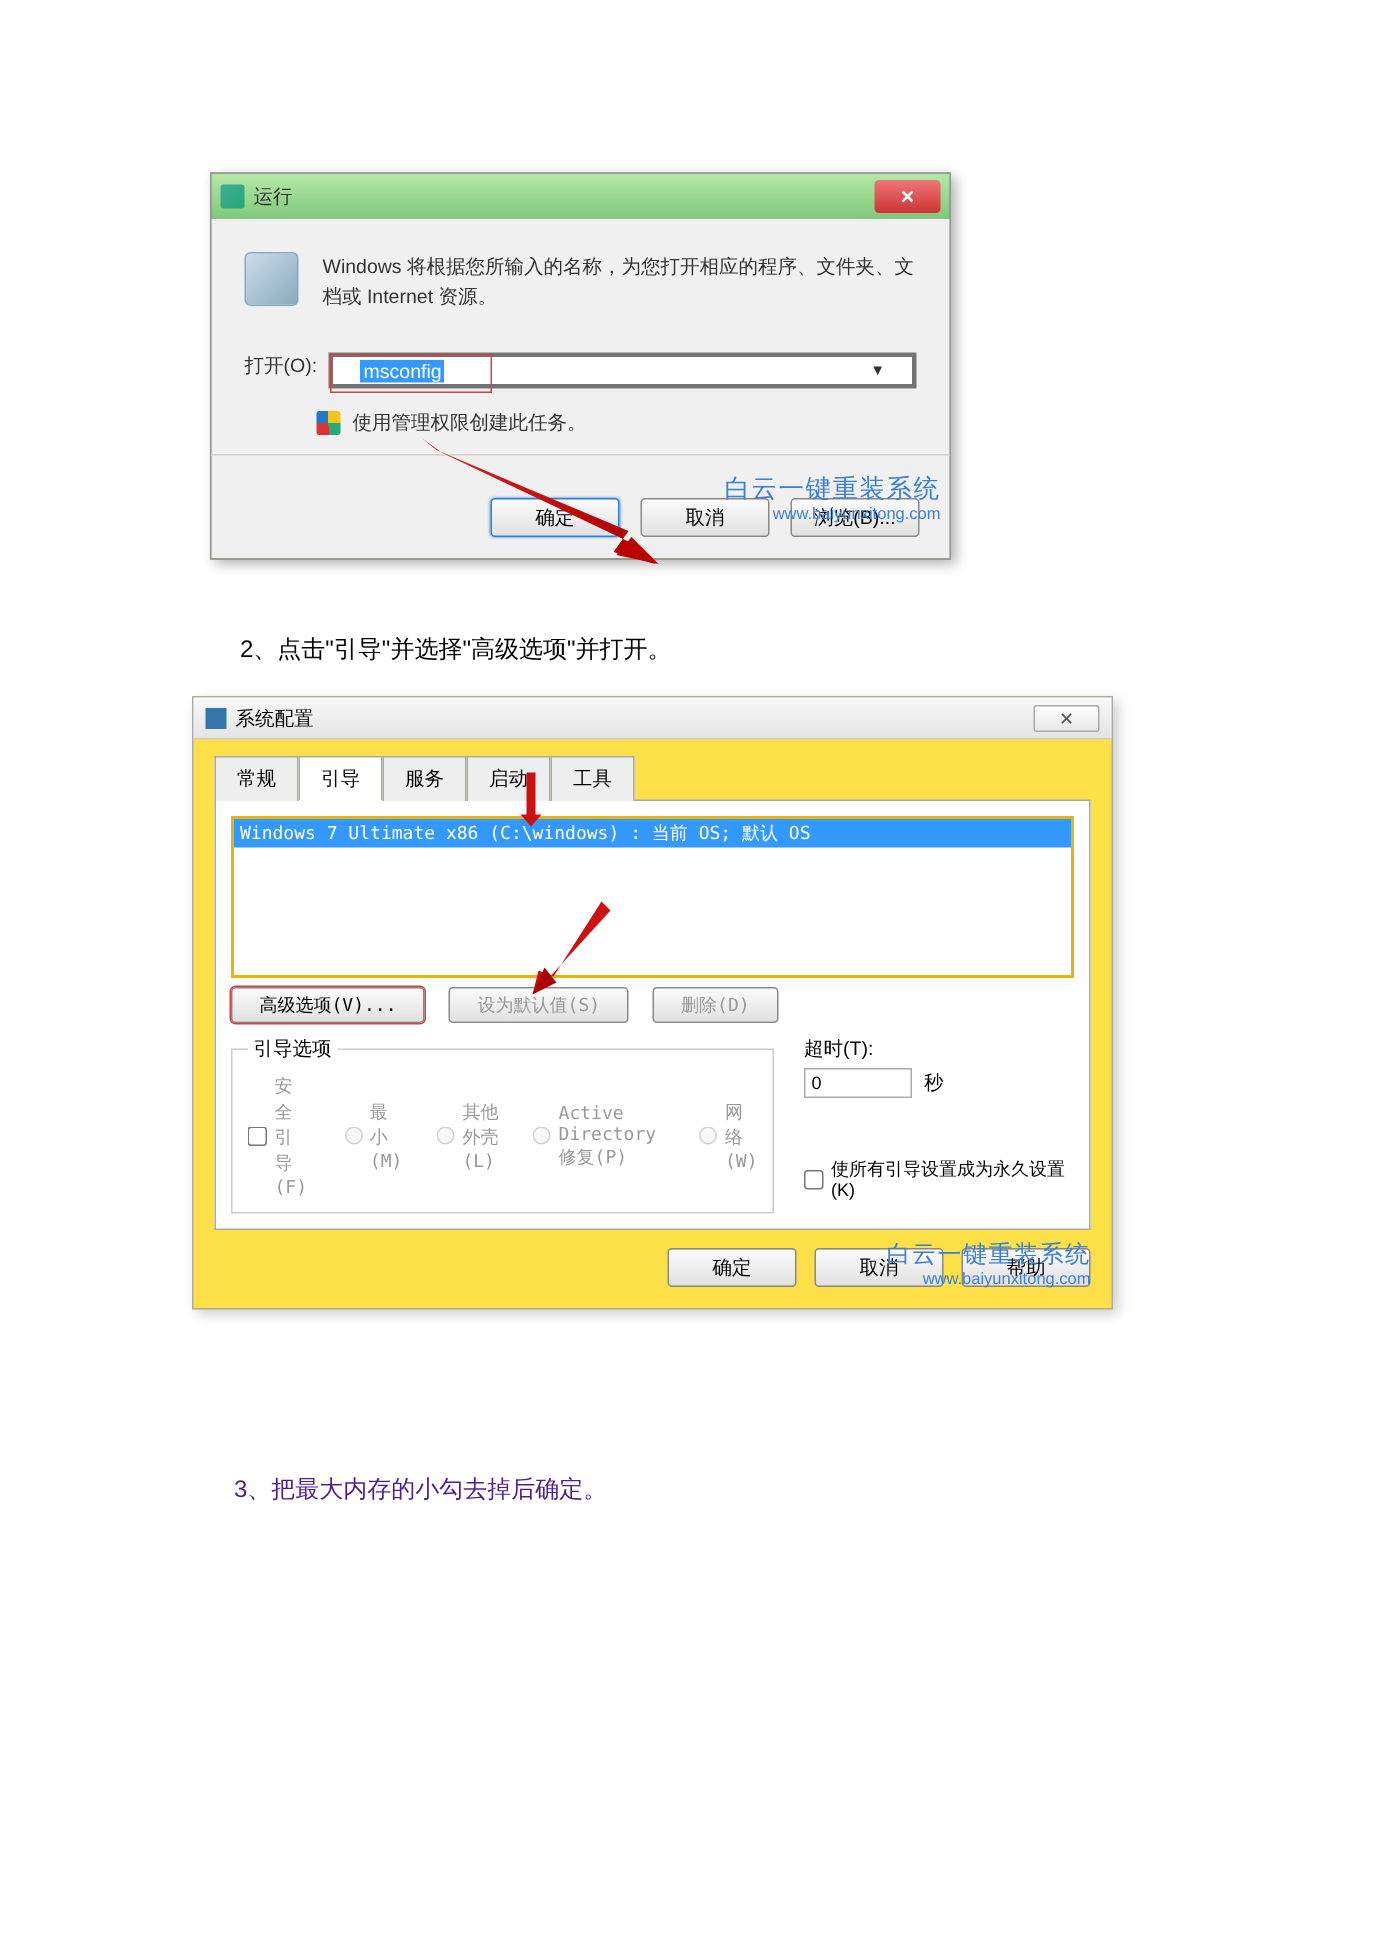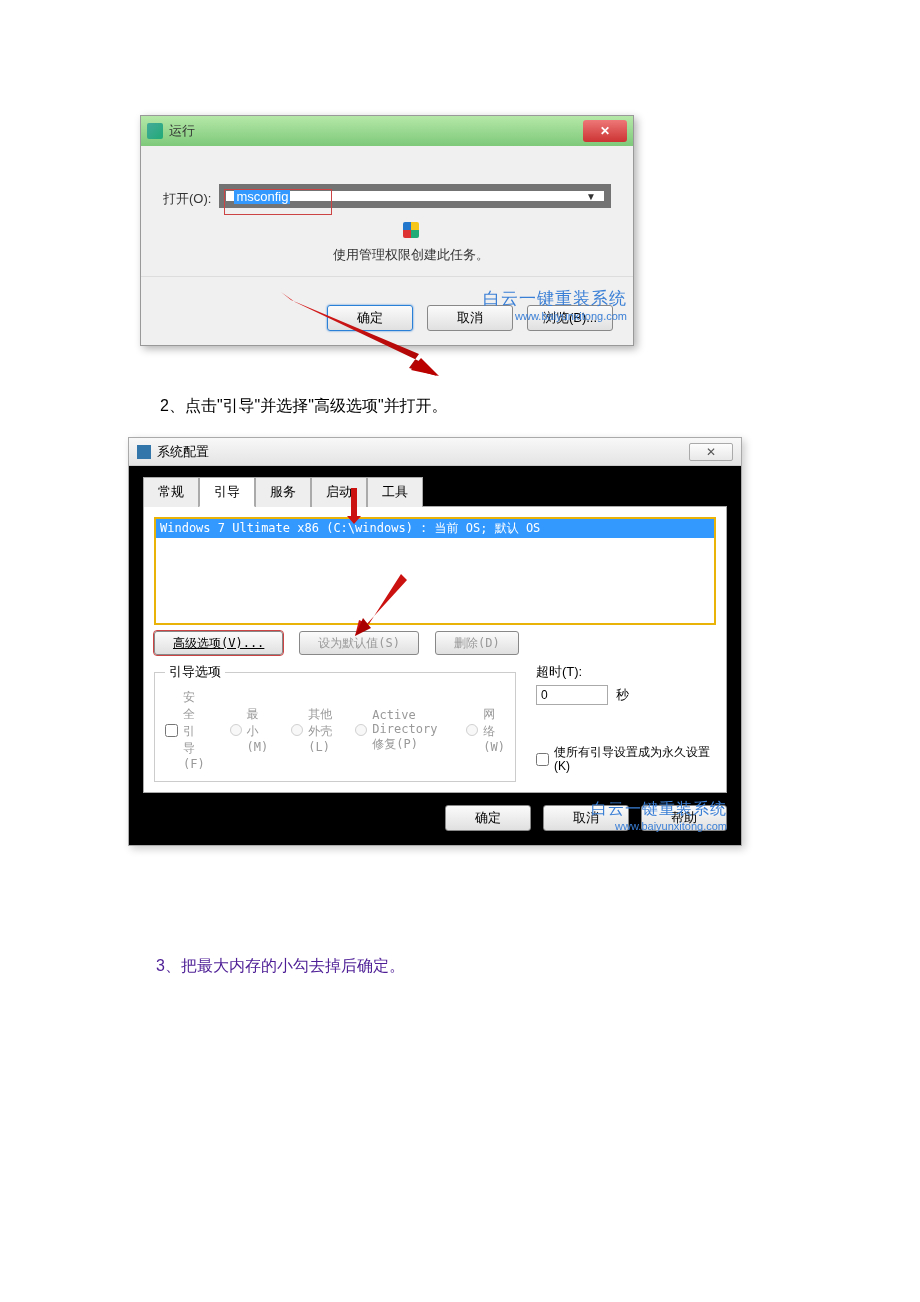--- a/index.html
+++ b/index.html
@@ -9,55 +9,55 @@
     
     .run-dialog { width: 494px; margin: 115px 0 0 140px; border: 1px solid #999; background: #4d7c0f; box-shadow: 3px 3px 8px rgba(0,0,0,0.3); }
     .run-titlebar { background: linear-gradient(to bottom, #b5e8a8, #7ec97a); height: 30px; display: flex; align-items: center; padding: 0 6px; position: relative; }
     .run-titlebar .title-icon { width: 16px; height: 16px; margin-right: 6px; background: linear-gradient(135deg,#4a9,#2a7); border-radius: 2px; }
     .run-titlebar .title-text { font-size: 13px; color: #333; }
     .run-close { margin-left: auto; width: 44px; height: 22px; background: linear-gradient(to bottom,#e77,#c33); border-radius: 3px; display: flex; align-items: center; justify-content: center; color: #fff; font-weight: bold; font-size: 12px; cursor: pointer; }
     .run-body { padding: 22px 22px 12px 22px; background: #f0f0f0; color: #333; }
     .run-desc-row { display: flex; gap: 16px; }
     .run-big-icon { width: 36px; height: 36px; border: 1px solid #8ab; background: linear-gradient(135deg,#cde,#8ab); border-radius: 4px; flex-shrink: 0; }
     .run-desc { font-size: 13px; line-height: 1.5; }
-    .run-input-row { display: flex; align-items: flex-end; margin-top: 16px; gap: 8px; }
+    .run-input-row { display: flex; align-items: flex-start; margin-top: 28px; gap: 8px; }
     .run-input-label { font-size: 13px; }
-    .run-input-wrap { flex: 1; display: flex; align-items: center; height: 24px; border: 7px solid #737373; background: #fff; padding: 0 8px; position: relative; }
+    .run-input-wrap { flex: 1; display: flex; align-items: center; height: 24px; border: 3px solid #737373; background: #fff; padding: 0 18px; position: relative; }
     .run-input-wrap .redbox { position: absolute; left: -2px; top: -2px; width: 108px; height: 26px; border: 1px solid #c44; pointer-events: none; }
     .run-input-wrap .sel { background: #3399ff; color: #fff; padding: 0 2px; font-size: 13px; }
     .run-input-wrap .dd { margin-left: auto; font-size: 10px; color: #333; }
-    .run-shield-row { display: flex; align-items: center; margin-top: 14px; margin-left: 48px; gap: 8px; flex-direction: column; }
+    .run-shield-row { display: flex; align-items: center; margin-top: 14px; margin-left: 48px; gap: 8px; }
     .run-shield { width: 16px; height: 16px; border-radius: 2px; background: conic-gradient(#f5c518 0 25%, #2a7 0 50%, #d33 0 75%, #27c 0 100%); }
     .run-buttons { background: #f0f0f0; padding: 28px 20px 14px 20px; display: flex; justify-content: flex-end; gap: 14px; border-top: 1px solid #ddd; position: relative; }
     .win7-btn { width: 86px; height: 26px; border: 1px solid #888; border-radius: 3px; background: linear-gradient(to bottom,#fbfbfb,#e0e0e0); font-size: 13px; cursor: pointer; }
     .btn-default { border-color: #2a7fd6; box-shadow: 0 0 2px #2a7fd6; }
     .run-wm { position: absolute; right: 6px; top: 10px; text-align: right; }
     .wm-main { color: #3a7fd6; font-size: 17px; letter-spacing: 1px; font-weight: 500; }
     .wm-sub { color: #3a7fd6; font-size: 11px; }
     .red-arrow { position: absolute; pointer-events: none; }
     
     
     .instr { margin: 50px 0 20px 160px; font-size: 16px; color: #000; }
     
     
-    .sysconfig { width: 614px; margin: 0 0 0 128px; border: 1px solid #aaa; background: #000000; box-shadow: 3px 3px 8px rgba(0,0,0,0.2); position: relative; }
+    .sysconfig { width: 614px; margin: 0 0 0 128px; border: 1px solid #aaa; background: #fde047; box-shadow: 3px 3px 8px rgba(0,0,0,0.2); position: relative; }
     .sys-titlebar { height: 28px; display: flex; align-items: center; padding: 0 8px; background: linear-gradient(to bottom,#f8f8f8,#e4e4e4); border-bottom: 1px solid #ccc; }
     .sys-titlebar .icon { width: 14px; height: 14px; background: #37a; margin-right: 6px; }
     .sys-close { margin-left: auto; width: 44px; height: 18px; border: 1px solid #aaa; border-radius: 2px; background: linear-gradient(to bottom,#fdfdfd,#e8e8e8); display: flex; align-items: center; justify-content: center; font-size: 12px; color: #555; cursor: pointer; }
     .sys-body { padding: 10px 14px 14px 14px; }
     .tabs { display: flex; border-bottom: 1px solid #aaa; position: relative; }
     .tab { padding: 5px 14px; border: 1px solid #aaa; border-bottom: none; background: #eee; font-size: 13px; margin-right: 0; position: relative; top: 1px; cursor: pointer; }
     .tab.active { background: #fff; border-bottom: 1px solid #fff; }
     .tab-content { border: 1px solid #aaa; border-top: none; background: #fff; padding: 10px; }
     .os-list { border: 2px solid #eab308; height: 108px; background: #fff; }
     .os-item { background: #3399ff; color: #fff; font-family: "SimSun", monospace; font-size: 12px; padding: 1px 4px; }
     .os-list-btns { display: flex; gap: 16px; margin-top: 6px; }
     .wide-btn { height: 24px; padding: 0 18px; border: 1px solid #888; border-radius: 3px; background: linear-gradient(to bottom,#fbfbfb,#e0e0e0); font-size: 12px; font-family: "SimSun", monospace; cursor: pointer; }
     .wide-btn.disabled { color: #999; }
-    .wide-btn.redborder { outline: 1px solid #c44; text-decoration: underline; }
+    .wide-btn.redborder { outline: 1px solid #c44; }
     
     .boot-lower { display: flex; gap: 20px; margin-top: 8px; }
     .boot-fieldset { border: 1px solid #ccc; padding: 8px 10px 10px 10px; flex: 1; position: relative; }
     .boot-fieldset legend { font-size: 13px; padding: 0 4px; }
     .boot-cols { display: flex; gap: 40px; }
     .opt-col { display: flex; flex-direction: row; gap: 5px; font-size: 12px; font-family: "SimSun", monospace; color: #333; }
     .opt-col.greyed label { color: #999; }
     .chk { display: flex; align-items: center; gap: 5px; }
     .chk input { width: 13px; height: 13px; }
     .rad { display: flex; align-items: center; gap: 5px; margin-left: 18px; }
@@ -80,20 +80,24 @@
 
 <div class="page">
 
   <div class="run-dialog" style="position:relative;">
     <div class="run-titlebar">
       <span class="title-icon"></span>
       <span class="title-text">运行</span>
       <span class="run-close">✕</span>
     </div>
     <div class="run-body">
+      <div class="run-desc-row">
+        <div class="run-big-icon"></div>
+        <div class="run-desc">Windows 将根据您所输入的名称，为您打开相应的程序、文件夹、文档或 Internet 资源。</div>
+      </div>
       <div class="run-input-row">
         <span class="run-input-label">打开(O):</span>
         <div class="run-input-wrap">
           <div class="redbox"></div>
           <span class="sel">msconfig</span>
           <span class="dd">▼</span>
         </div>
       </div>
       <div class="run-shield-row">
         <span class="run-shield"></span>

